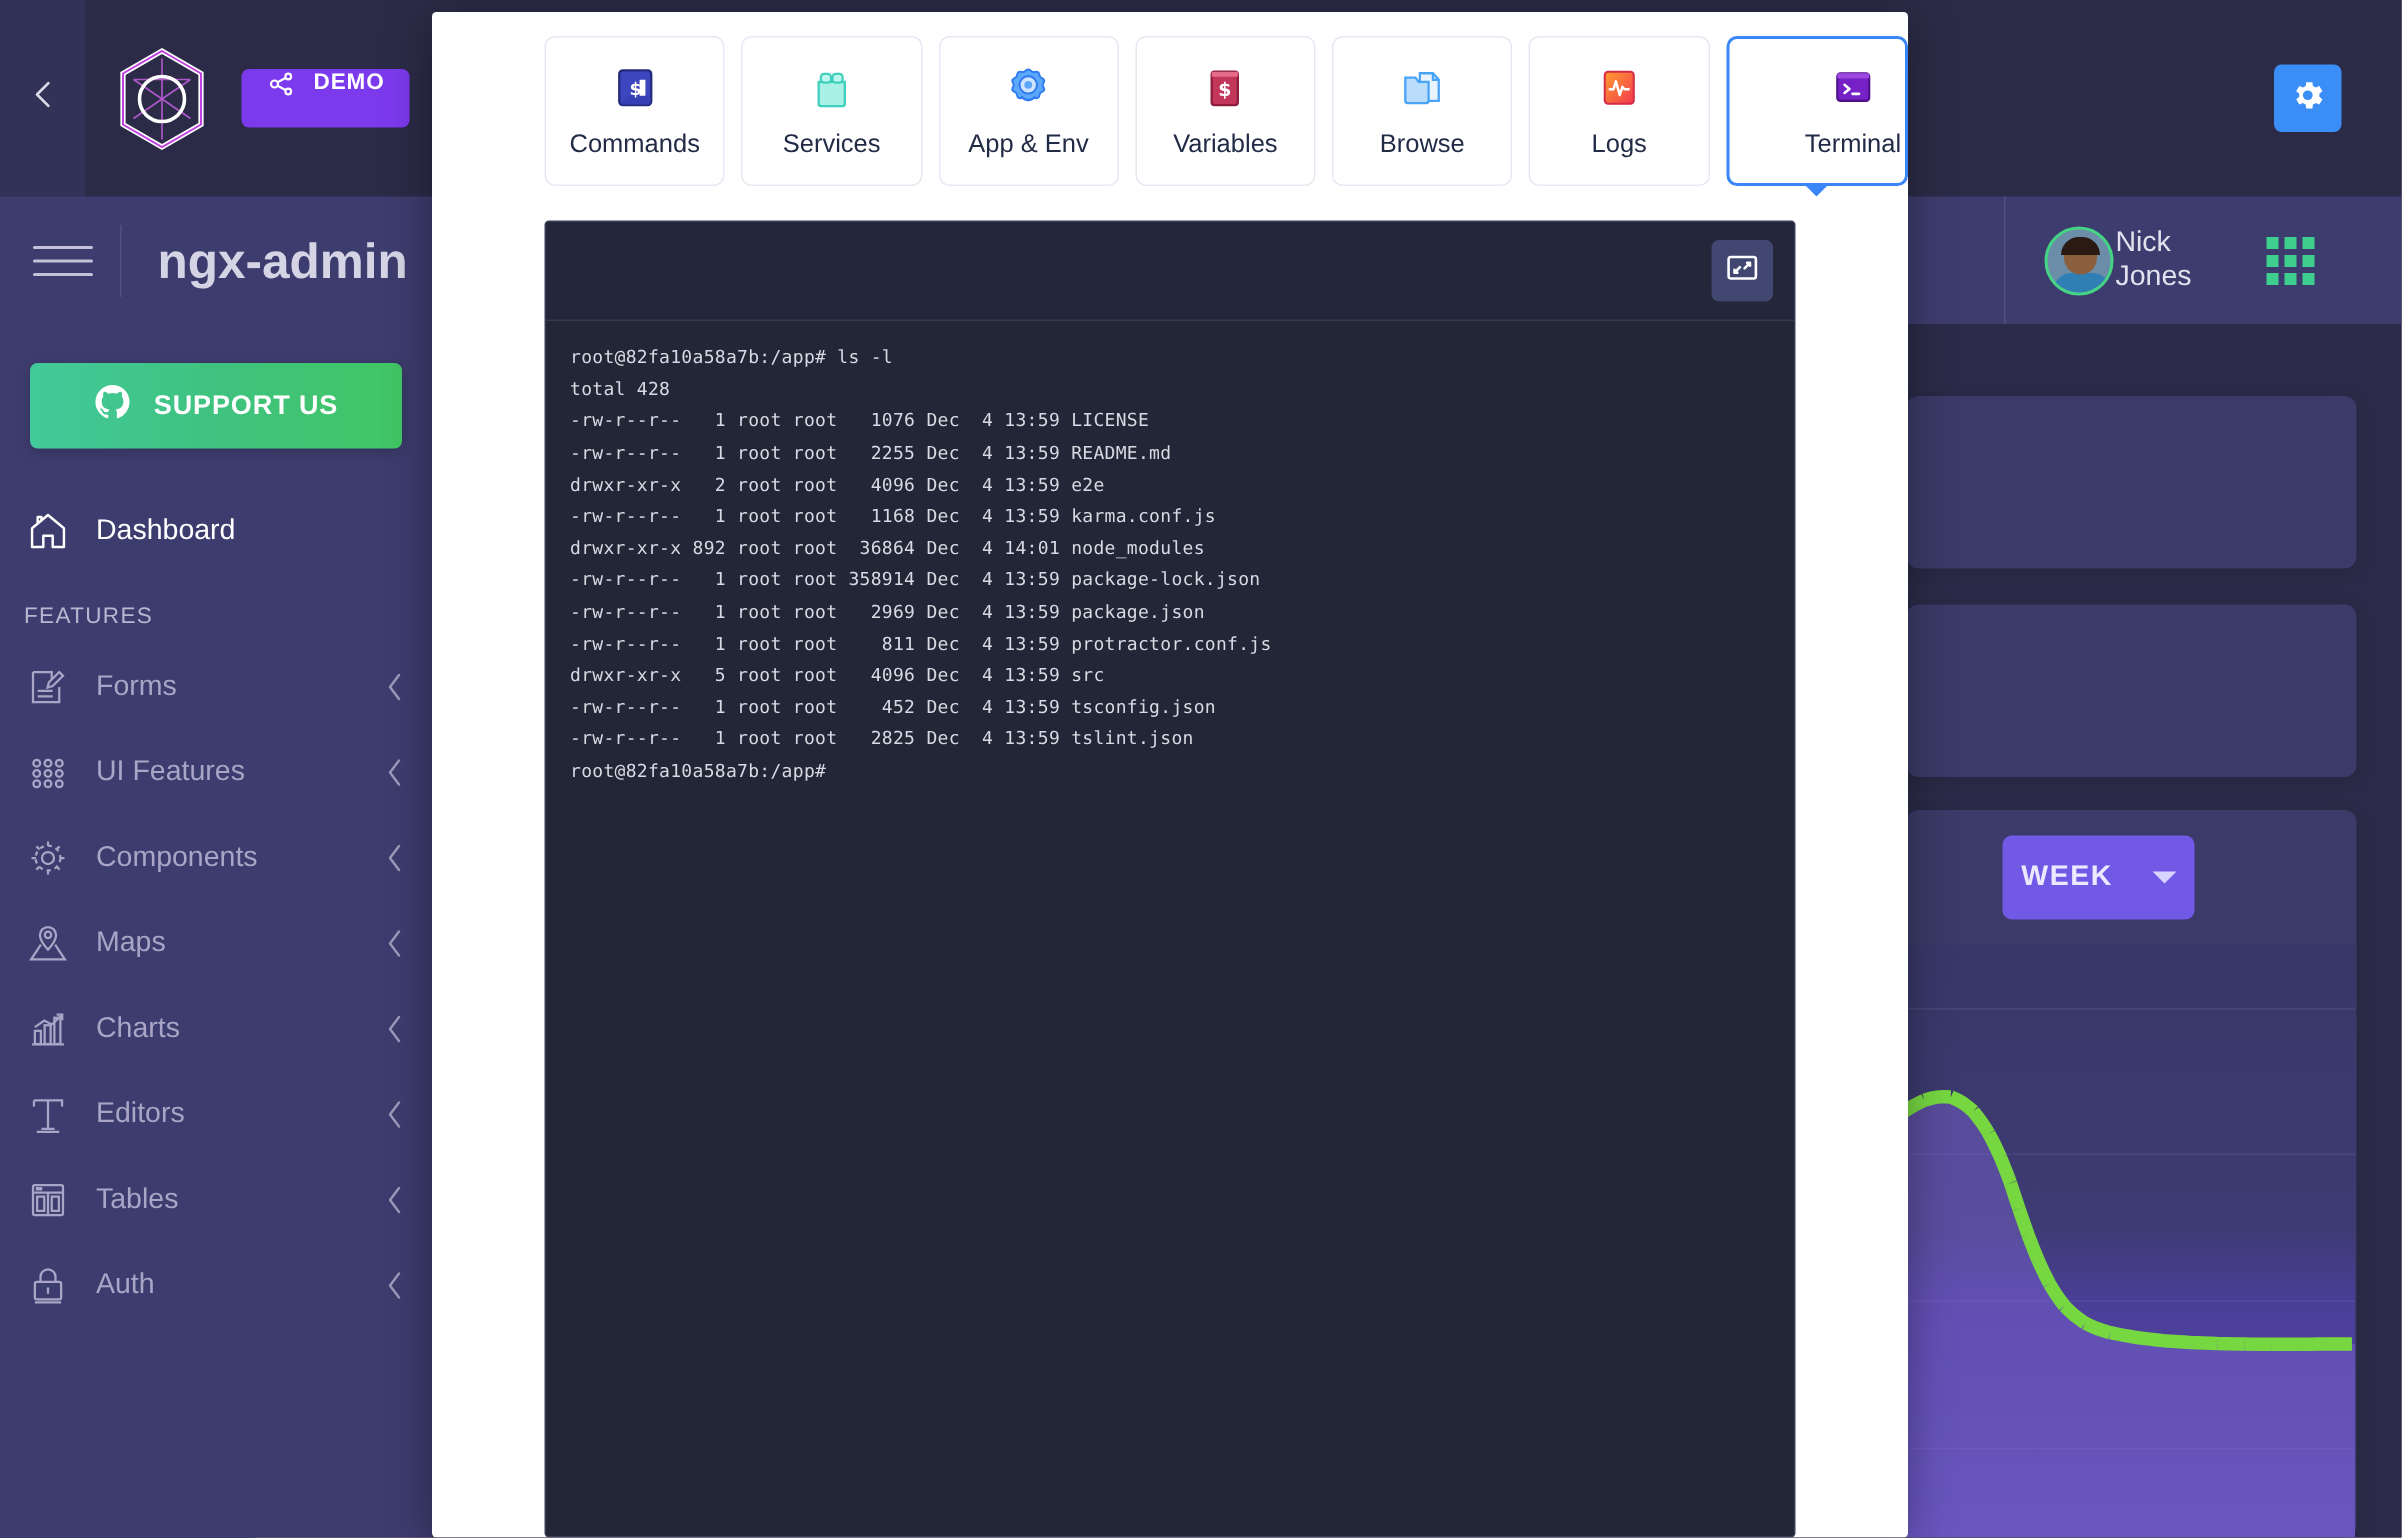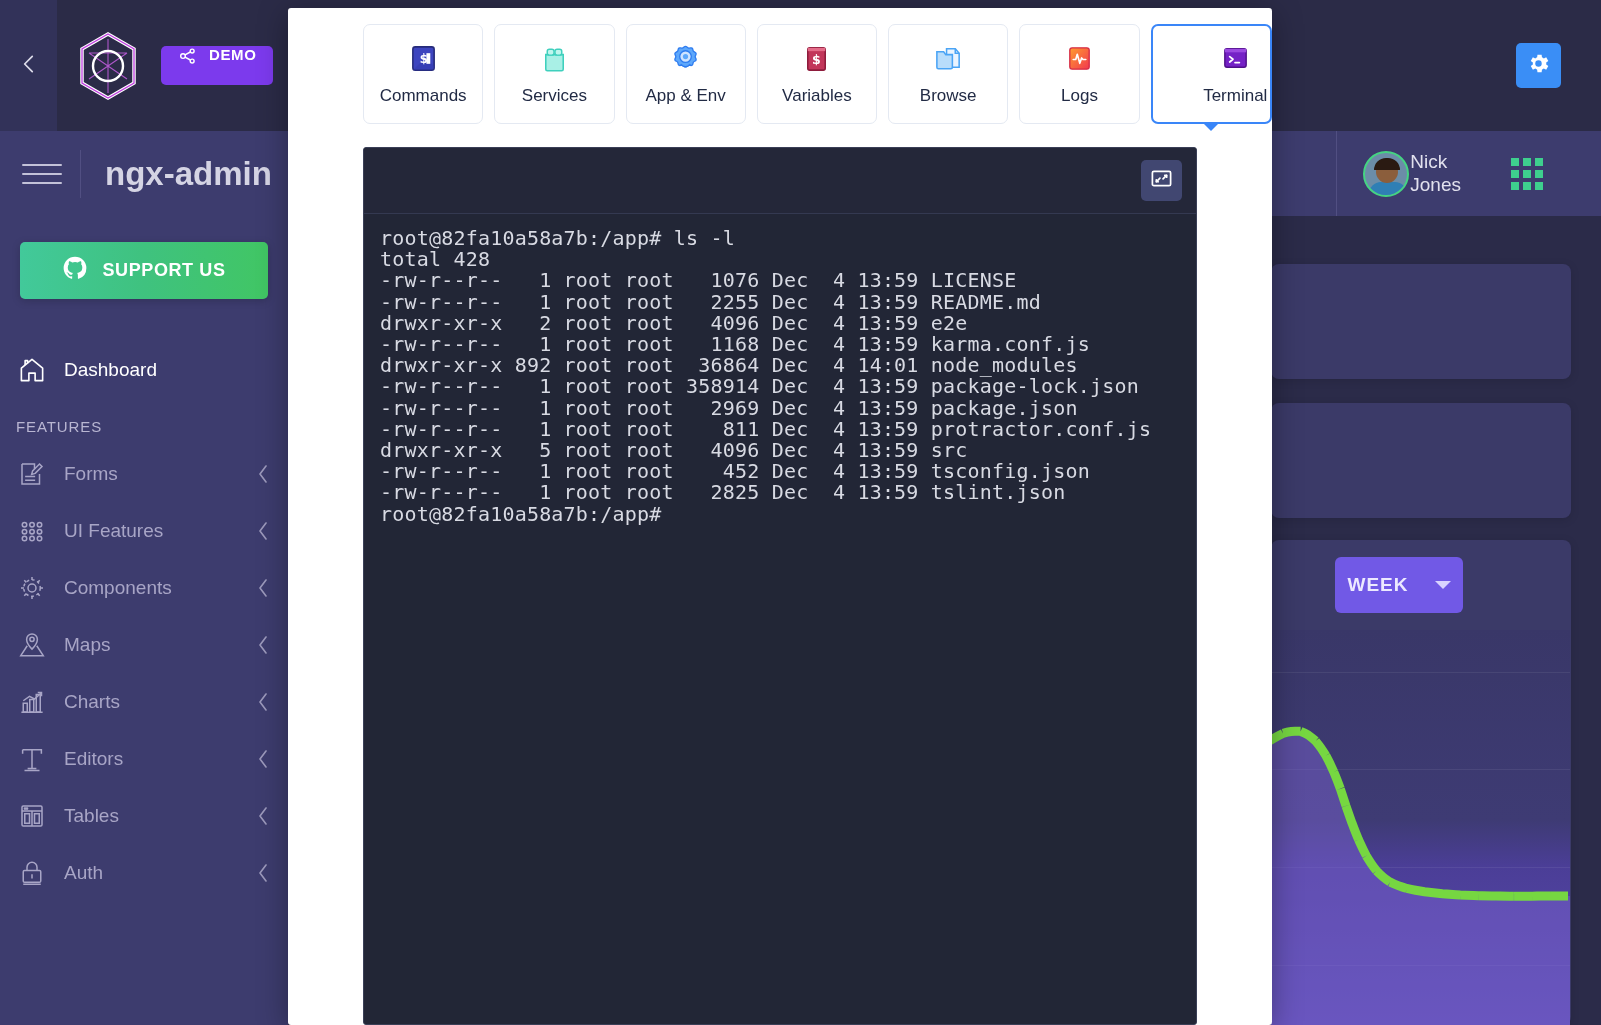--- a/index.html
+++ b/index.html
@@ -80,21 +80,21 @@
     display: flex; align-items: center;
   }
   .grid-ico { display:grid; grid-template-columns: repeat(3, 8px); gap:4px; }
   .grid-ico i { width:8px; height:8px; background:#3ecf8e; display:block; }
 
   .sidebar {
     position: absolute; left: 0; top: 216px; width: 288px; bottom: 0;
     background: #3d3c6e;
   }
   .support-btn {
-    margin: 26px 20px 16px 20px; height: 57px; border-radius: 5px;
+    margin: 26px 20px 0 20px; height: 57px; border-radius: 5px;
     background: linear-gradient(90deg, #42c99a 0%, #3fc27f 50%, #41c664 100%);
     display:flex; align-items:center; justify-content:center; gap:14px;
     color:#ffffff; font-weight:bold; font-size:18px; letter-spacing:0.6px;
     box-shadow: 0 2px 9px rgba(0,0,0,0.18);
   }
   .support-btn svg { width:26px; height:26px; }
   .nav-item {
     height: 57px; display:flex; align-items:center; padding: 0 18px 0 16px;
     color:#a8a5c6; font-size:19px; gap:16px;
   }
@@ -163,21 +163,21 @@
     height:66px; background:#242739; border-bottom:1px solid #343951;
     display:flex; align-items:center; justify-content:flex-end; padding-right:14px;
   }
   .max-btn {
     width:41px;height:41px;border-radius:5px;background:#414771;
     display:flex;align-items:center;justify-content:center;
   }
   .max-btn svg { width:23px;height:23px; }
   .term-body {
     padding: 14px 16px; font-family:"DejaVu Sans Mono","Liberation Mono",monospace;
-    font-size:20px; line-height:21.2px; color:#d8dae3; white-space:pre;
+    font-size:12px; line-height:21.2px; color:#d8dae3; white-space:pre;
     letter-spacing:0.2px;
   }
 </style>
 </head>
 <body>
 
 <div id="app">
 
   <div class="bg-layer">
 

